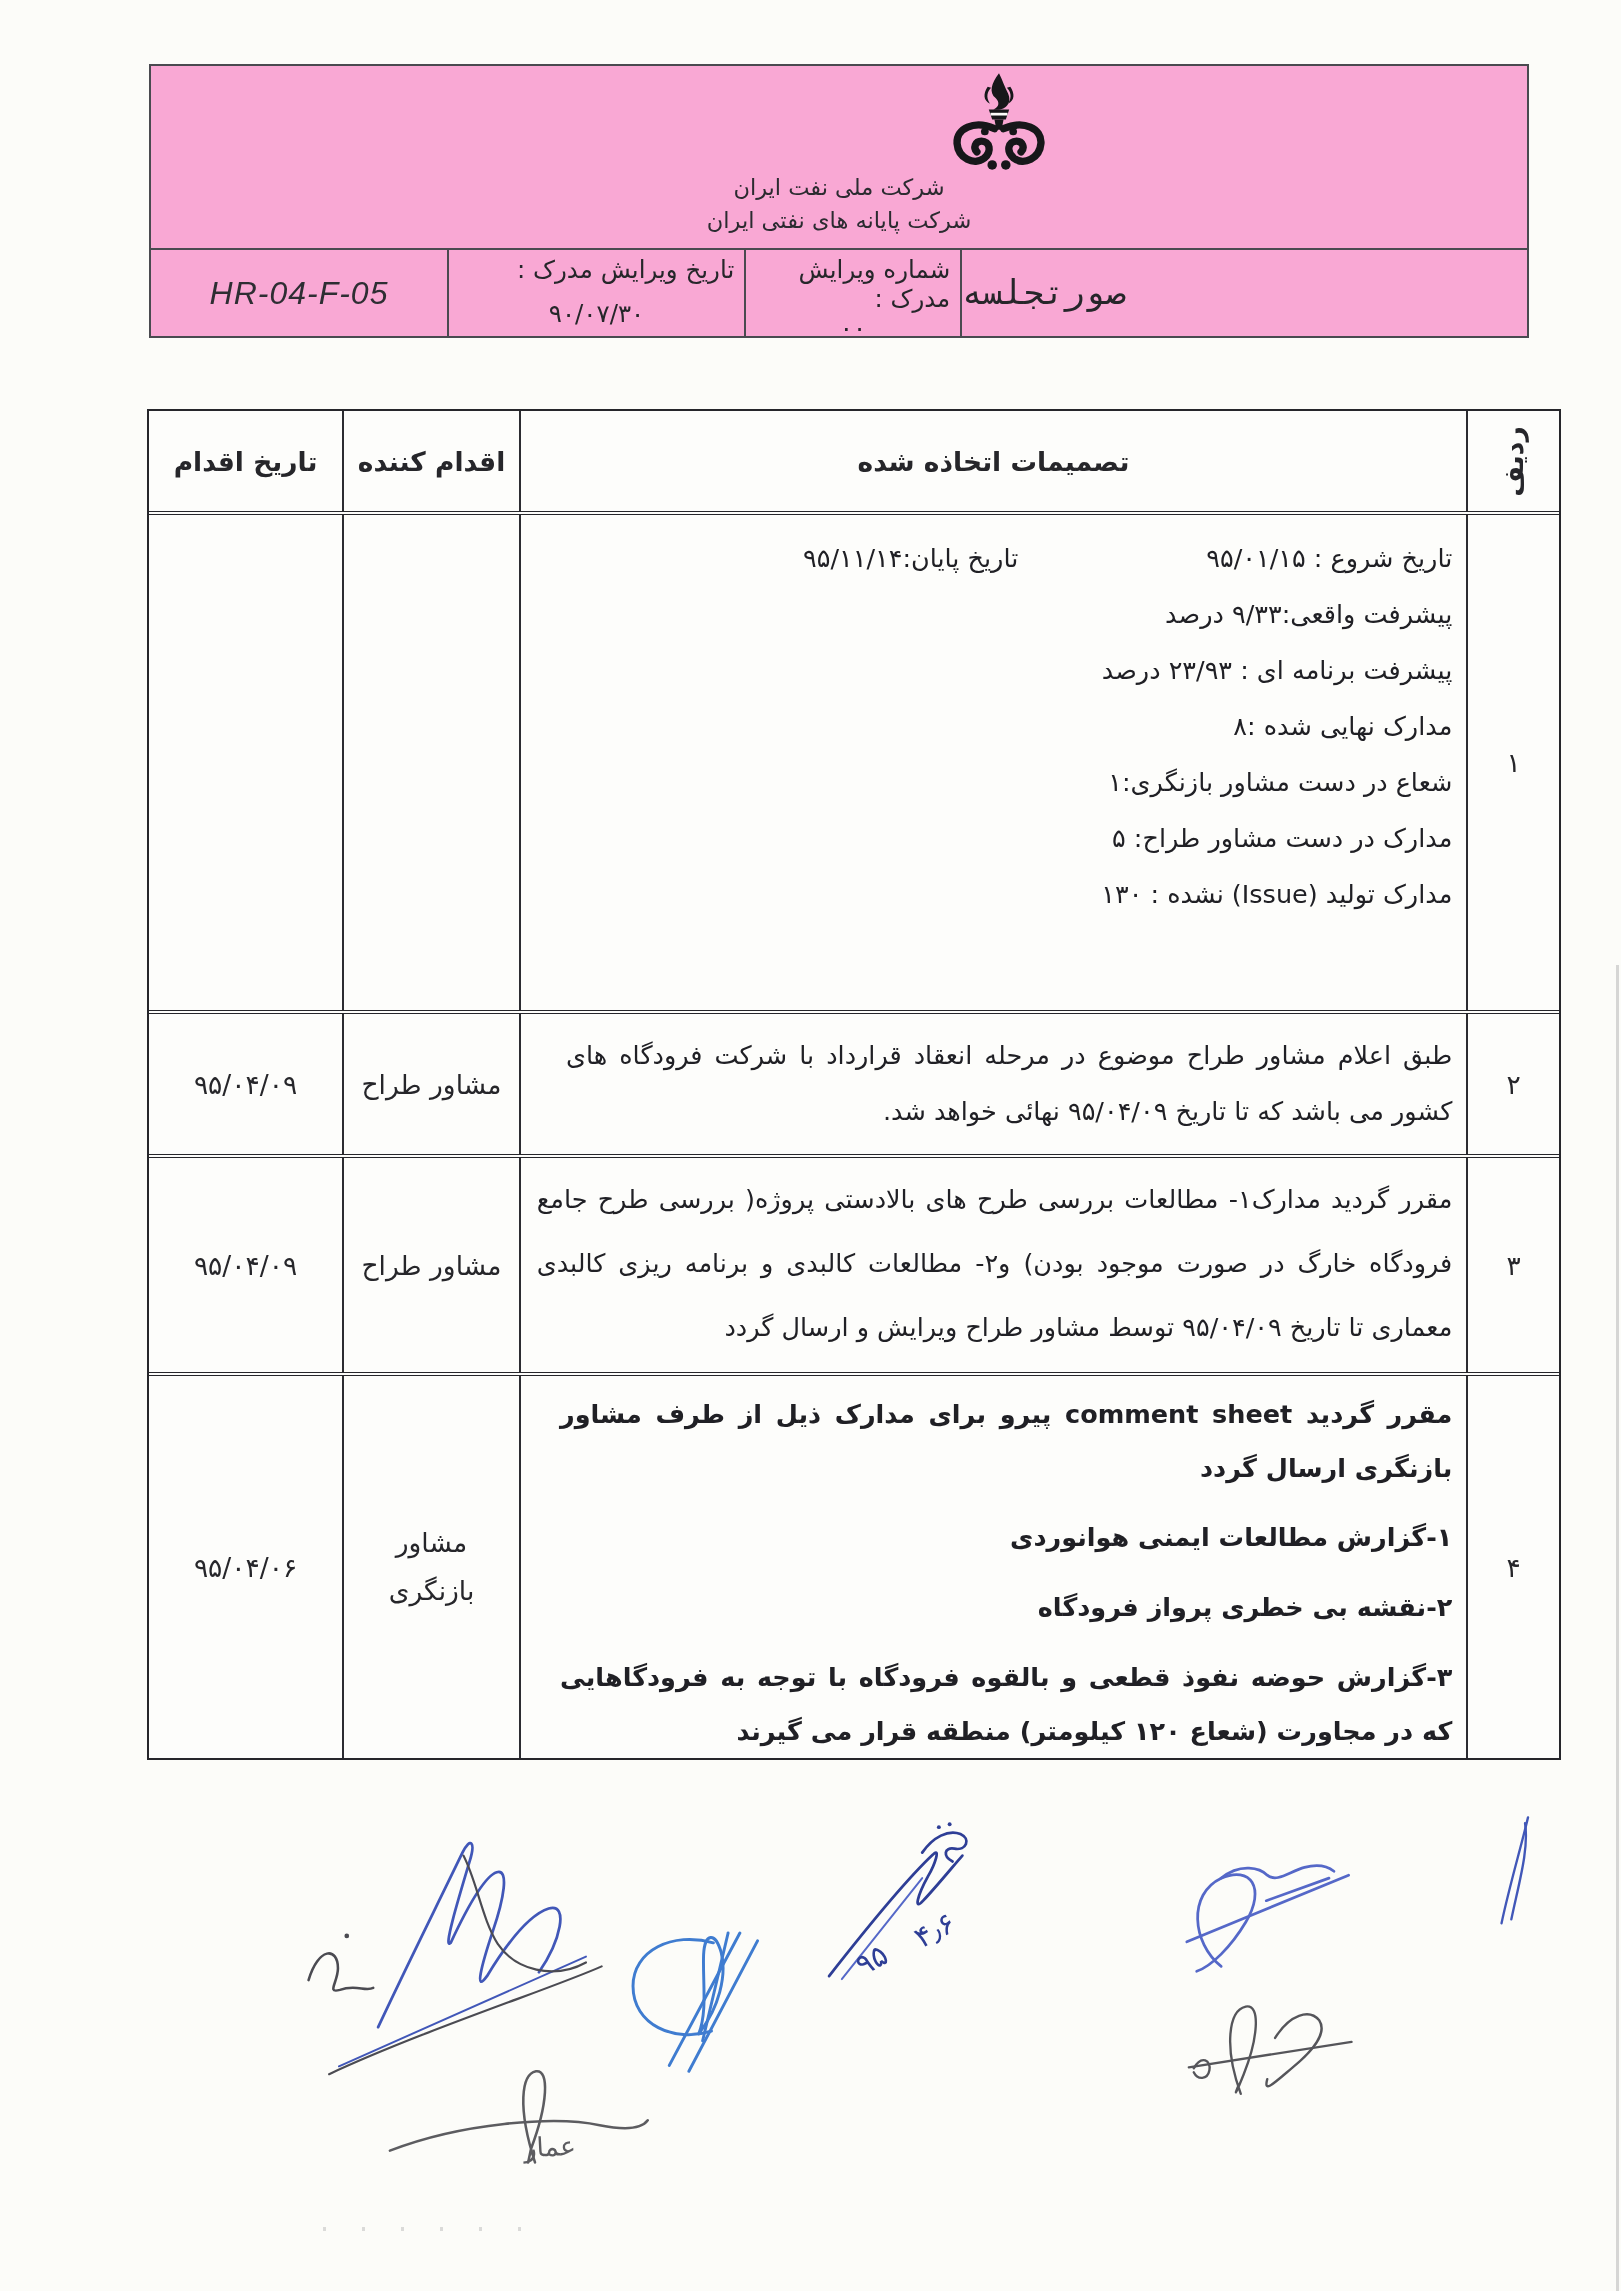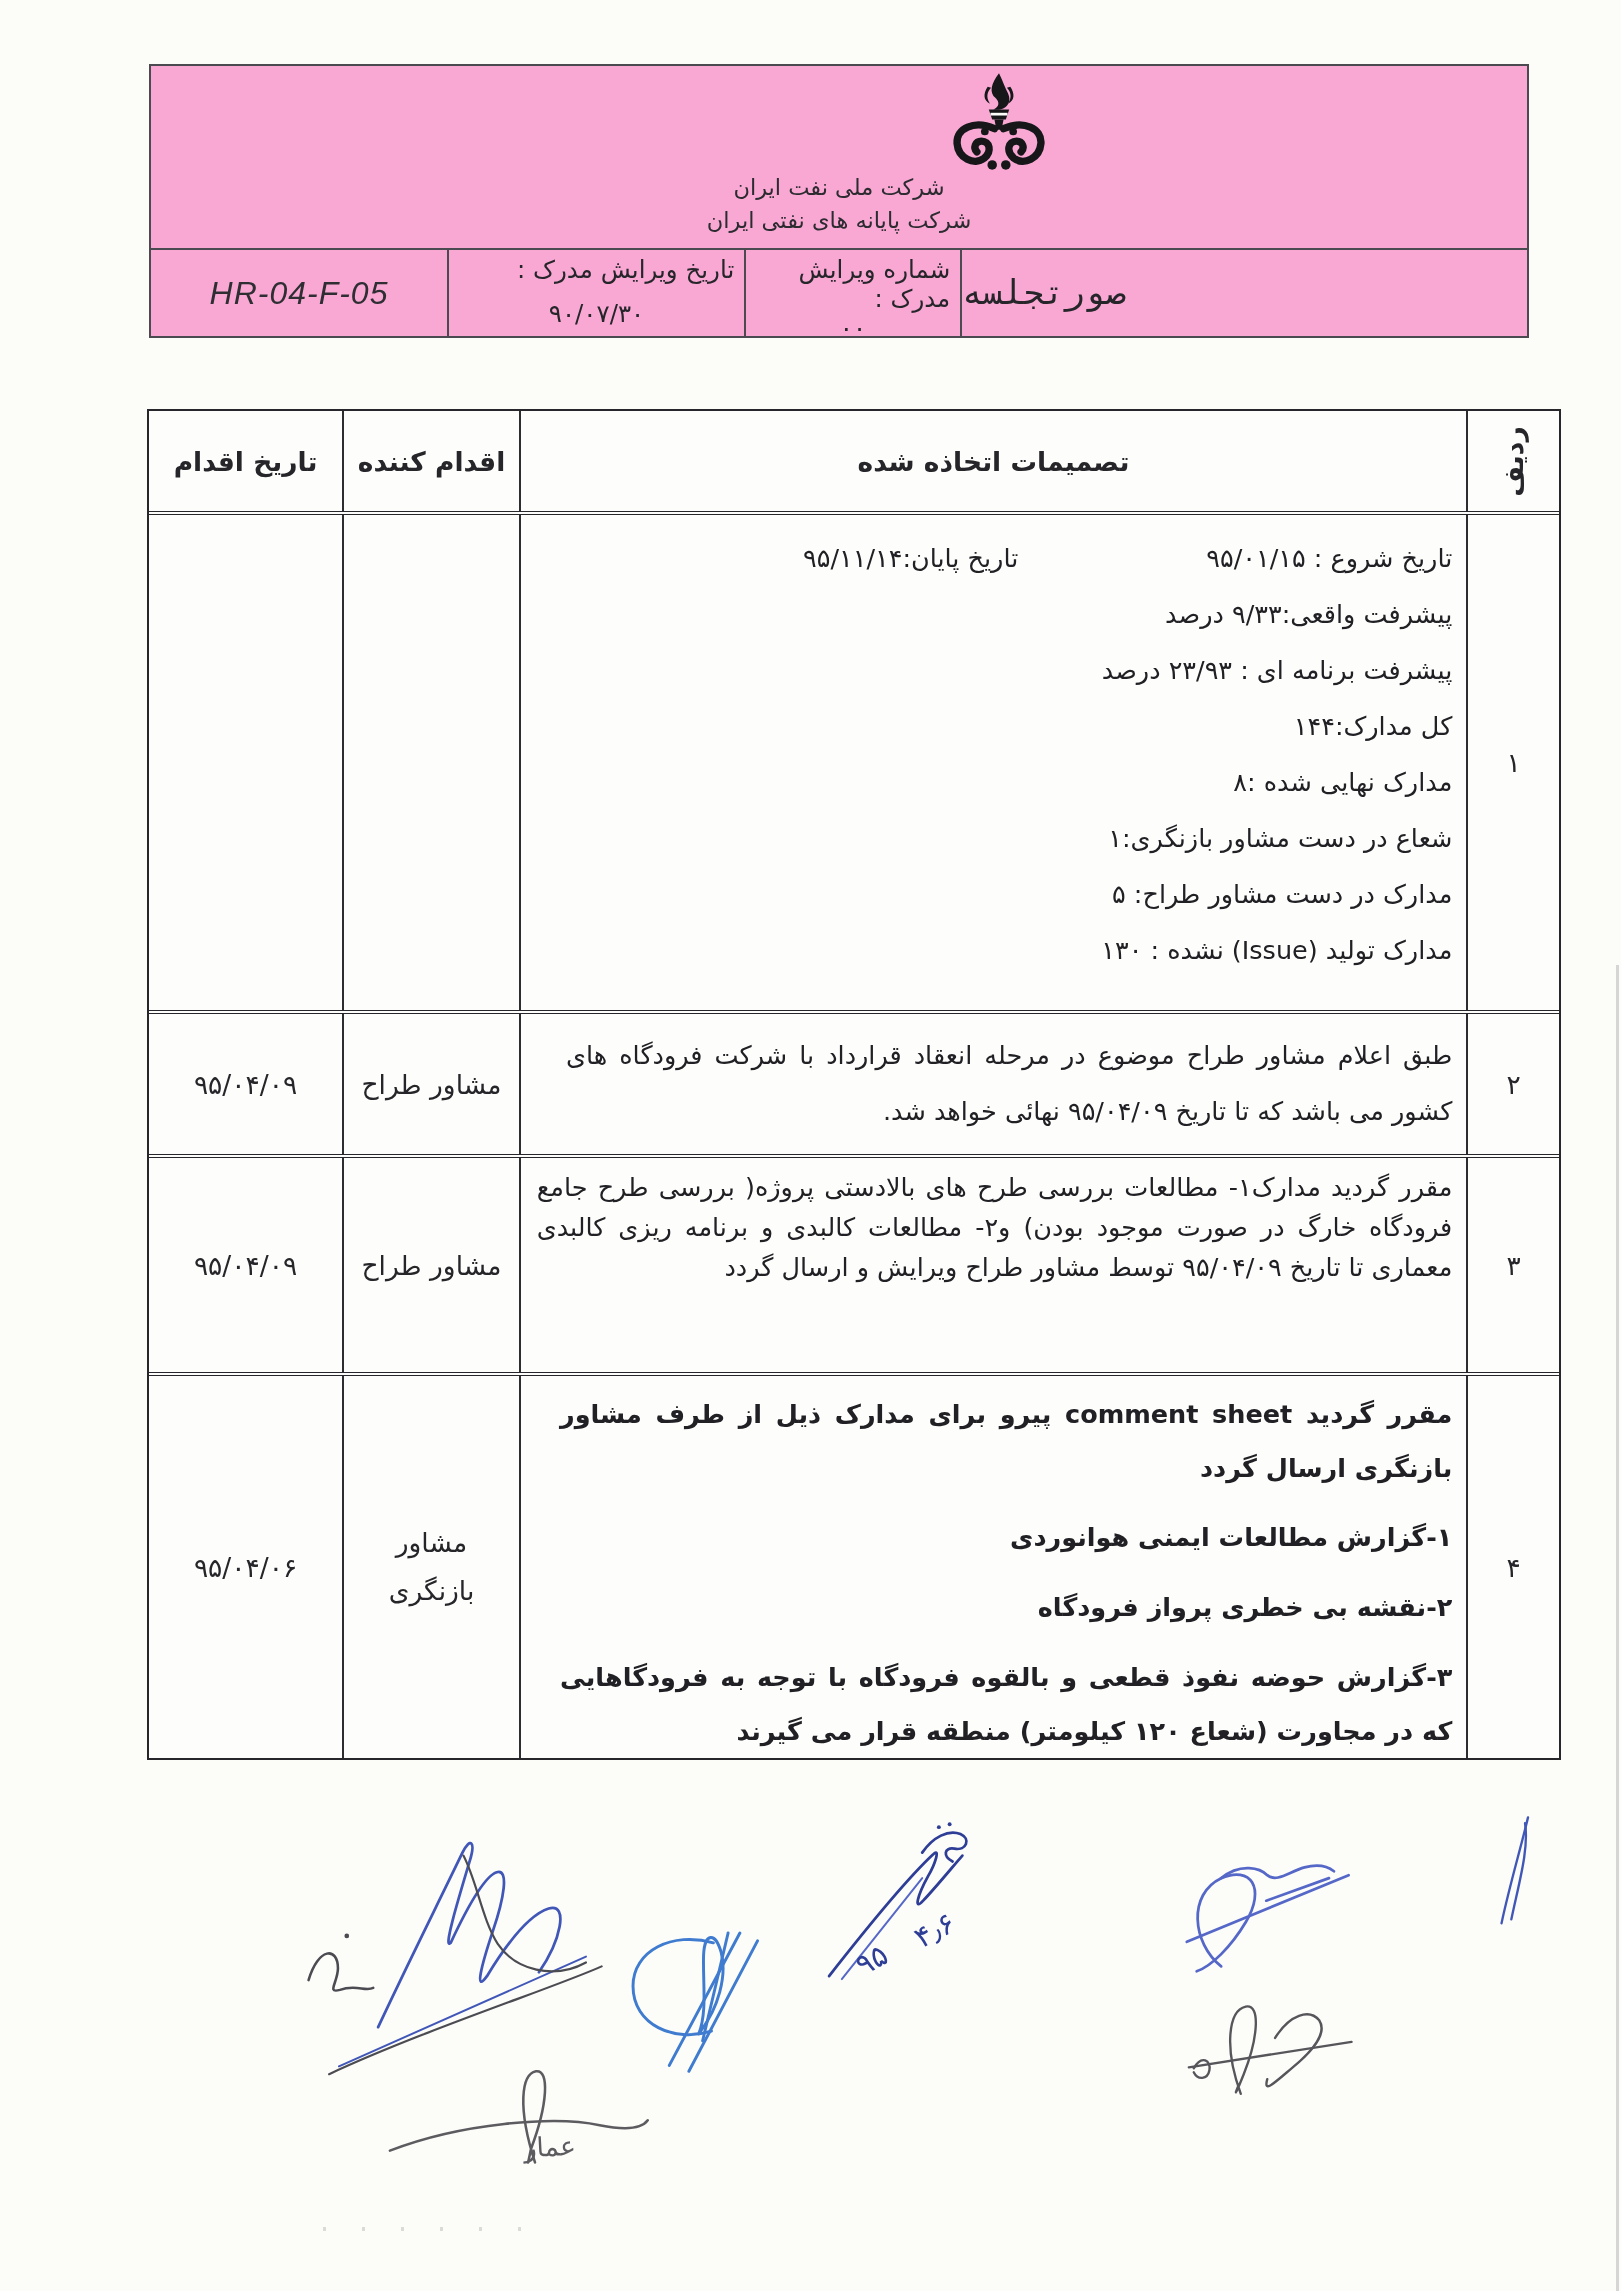--- a/index.html
+++ b/index.html
@@ -37,21 +37,21 @@
   .th{display:flex;align-items:center;justify-content:center;font-weight:bold;
       font-size:26.5px;direction:rtl;}
   .rot span{display:inline-block;transform:rotate(-90deg);white-space:nowrap;}
   .cell-center{display:flex;align-items:center;justify-content:center;direction:rtl;
                font-size:26.5px;text-align:center;}
   .dec{direction:rtl;font-size:25.5px;color:#202025;}
   .r1-dec{padding:14.7px 13.7px 0 19.6px;line-height:56px;}
   .r1-line1{display:flex;direction:rtl;align-items:baseline;}
   .r1-line1 .endlbl{margin-right:188px;}
   .r2-dec{padding:12.7px 13.7px 0 45px;line-height:56px;text-align:justify;}
-  .r3-dec{padding:8.8px 13.7px 0 15.7px;line-height:40px;text-align:justify;}
+  .r3-dec{padding:8.8px 13.7px 0 15.7px;line-height:64px;text-align:justify;}
   .r4-dec{padding:10.8px 13.7px 0 39px;line-height:54px;font-weight:bold;}
   .r4-intro{text-align:justify;}
   .r4-item{margin-top:15.7px;text-align:justify;}
   .actor2{line-height:48px;text-align:center;}
   
   .sig-svg{position:absolute;left:137px;top:1784px;}
   .scan-edge{position:absolute;right:2px;top:965px;height:1326px;width:2.9px;
              background:#bdbdbd;opacity:.6;}
   .scan-speck{position:absolute;left:323px;top:2227px;width:225px;height:3.9px;
               background:repeating-linear-gradient(90deg,#b9b9b9 0 2.9px,transparent 2.9px 39px);
@@ -119,21 +119,20 @@
     <div class="mt-row" style="height:495px;">
       <div class="tcell col-date"></div>
       <div class="tcell col-actor"></div>
       <div class="tcell col-dec dec r1-dec">
         <div class="r1-line1">
           <span>تاریخ شروع : ۹۵/۰۱/۱۵</span>
           <span class="endlbl">تاریخ پایان:۹۵/۱۱/۱۴</span>
         </div>
         <div>پیشرفت واقعی:۹/۳۳ درصد</div>
         <div>پیشرفت برنامه ای : ۲۳/۹۳ درصد</div>
-        <div>کل مدارک:۱۴۴</div>
         <div>مدارک نهایی شده :۸</div>
         <div>شعاع در دست مشاور بازنگری:۱</div>
         <div>مدارک در دست مشاور طراح: ۵</div>
         <div>مدارک تولید (Issue) نشده : ۱۳۰</div>
       </div>
       <div class="tcell col-no cell-center">۱</div>
     </div>
 
     <div class="mt-row" style="height:140px;">
       <div class="tcell col-date cell-center">۹۵/۰۴/۰۹</div>

